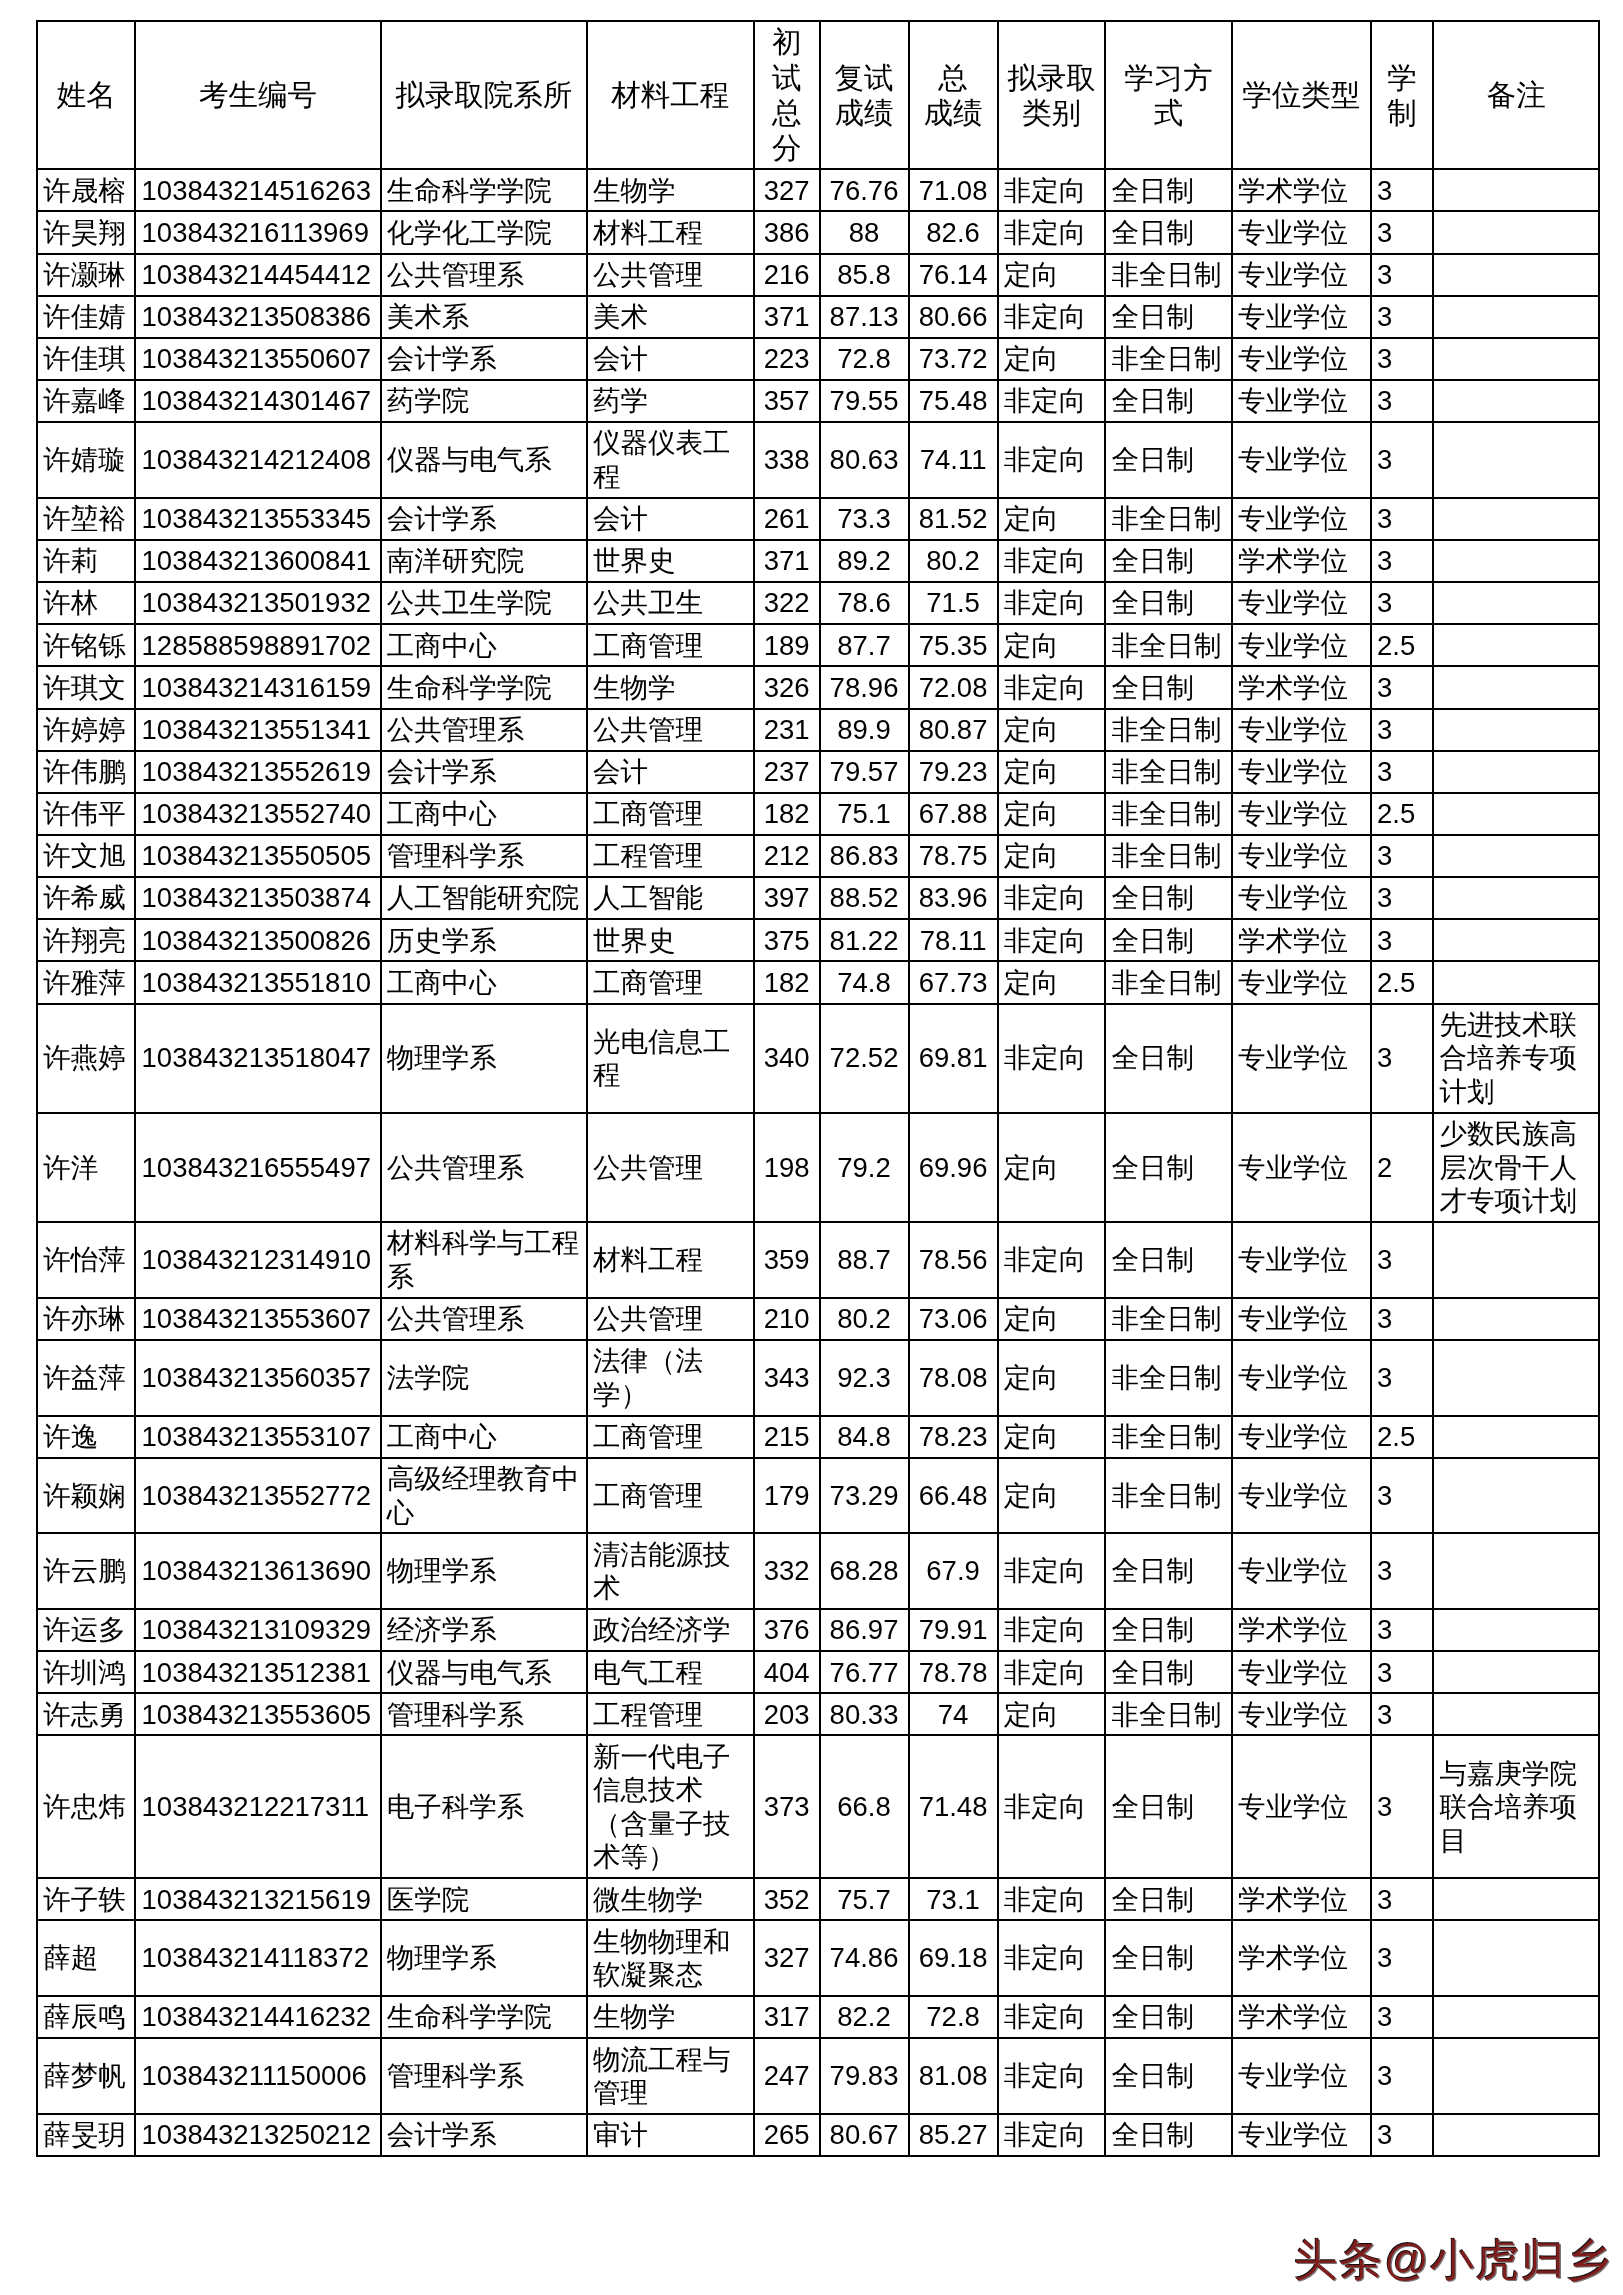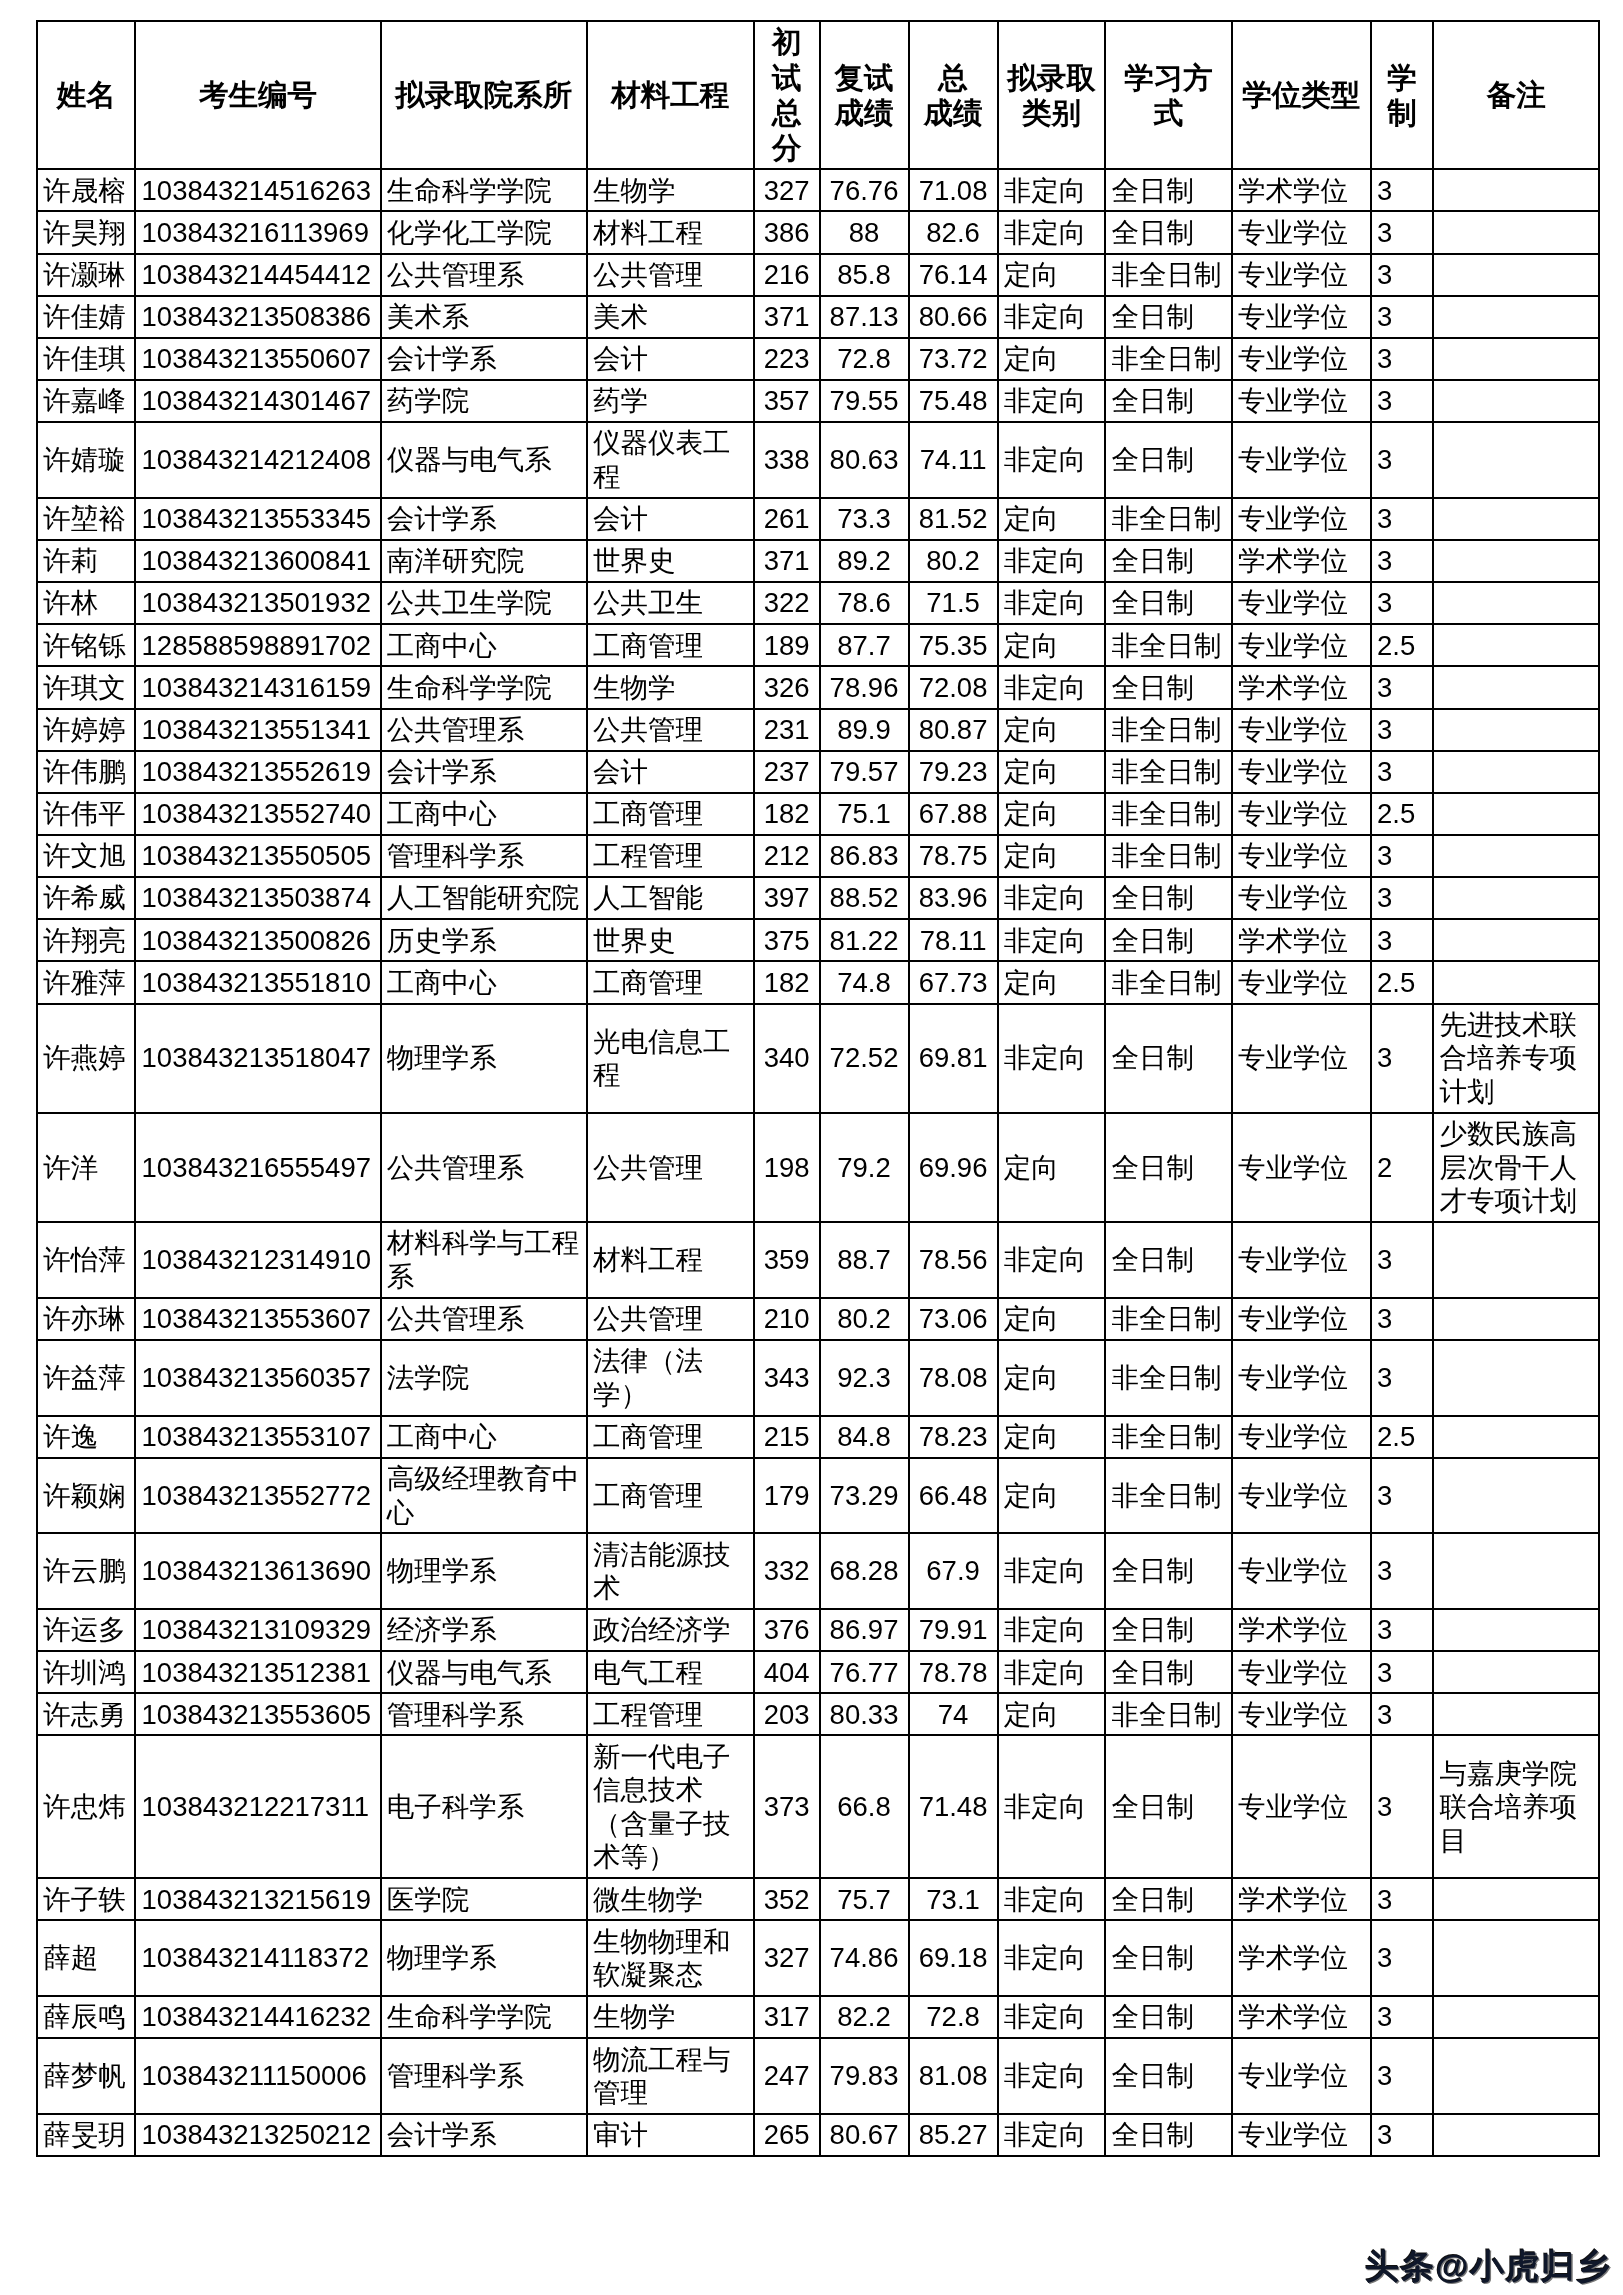--- a/index.html
+++ b/index.html
@@ -29,41 +29,41 @@
   table.admission th,
   table.admission td {
     border: 2.6px solid #000;
     vertical-align: middle;
     word-break: break-all;
     overflow-wrap: break-word;
   }
   table.admission th {
     height: 63px;
     font-size: 29.5px;
-    font-weight: bold;
+    font-weight: normal;
     text-align: center;
     white-space: pre-line;
     line-height: 1.2;
     padding: 2.6px 3.9px;
   }
   table.admission td {
     height: 39px;
     font-size: 27.5px;
     line-height: 1.22;
     padding: 3.3px 5.2px;
   }
   td.l { text-align: left; }
   td.c { text-align: center; }
   .watermark {
     position: absolute;
     right: 11.8px;
     bottom: 5.2px;
-    font-size: 34px;
-    font-weight: bold;
-    color: #0f172a;
+    font-size: 44px;
+    font-weight: normal;
+    color: #7f1d1d;
     letter-spacing: 1.3px;
     text-shadow: 1.3px 1.3px 0 #777, -0.7px -0.7px 0 #111;
     white-space: nowrap;
   }
 </style>
 </head>
 <body>
 
 <div class="page">
   <table class="admission">

